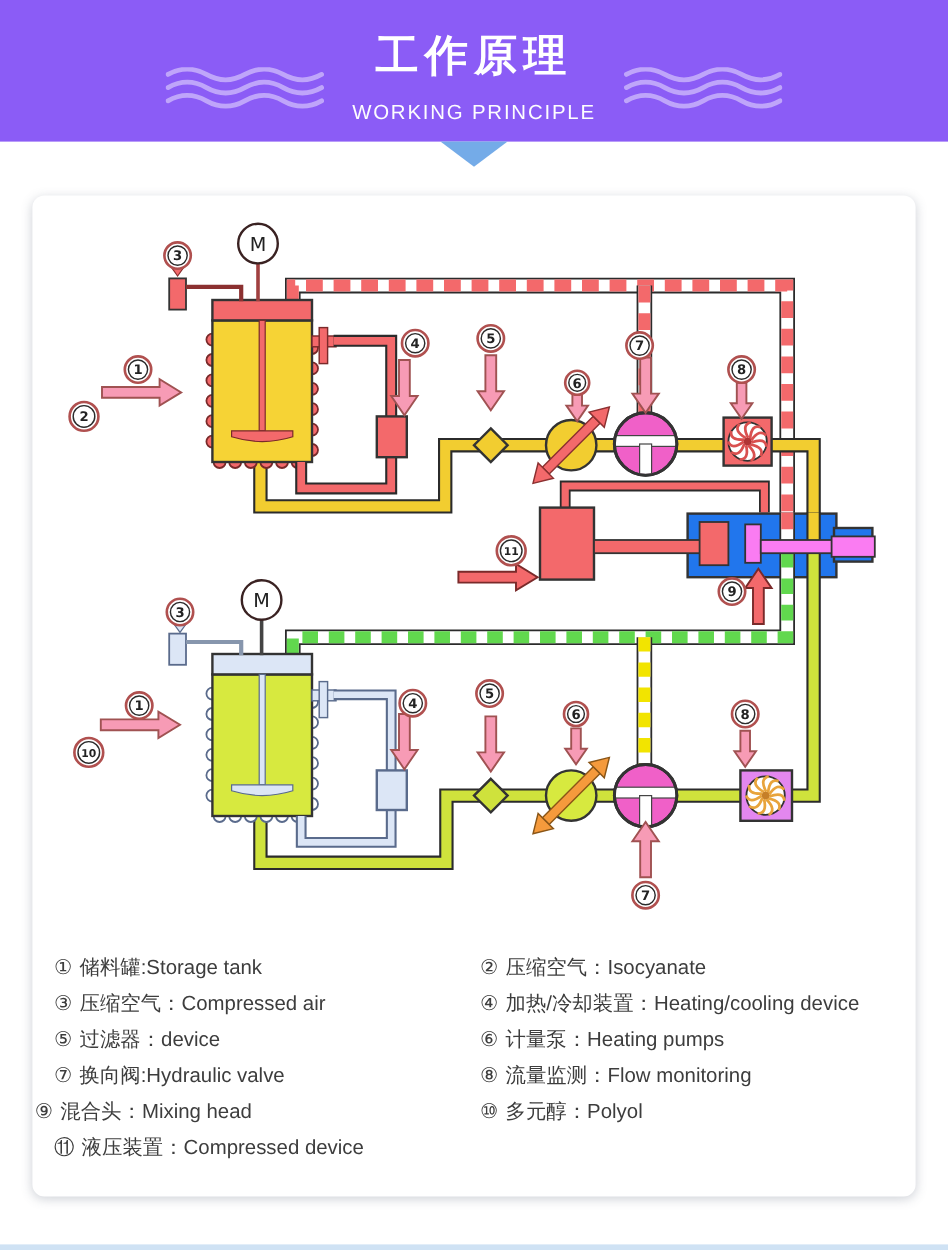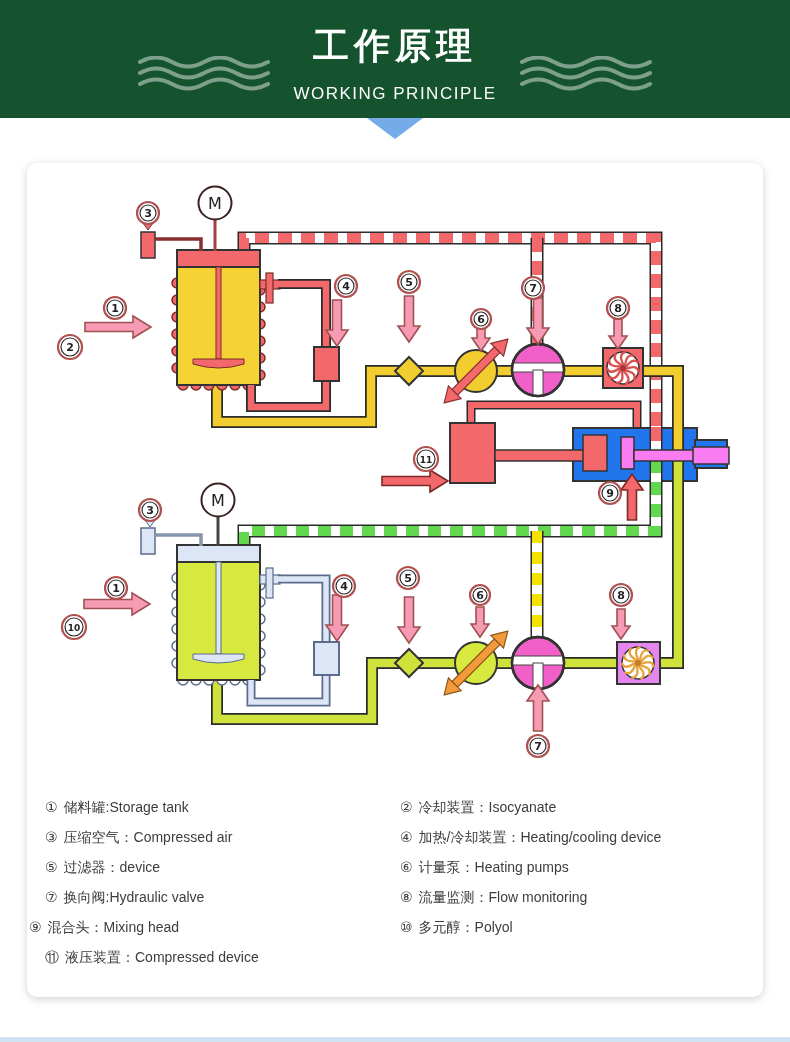--- a/index.html
+++ b/index.html
@@ -1,34 +1,34 @@
 <!DOCTYPE html>
 <html><head>
 <meta charset="utf-8">
 <style>
   html,body{margin:0;padding:0;background:#fff;}
   .page{position:relative;width:790px;height:1042px;background:#fff;overflow:hidden;
         font-family:"Liberation Sans","DejaVu Sans",sans-serif;}
   
-  .banner{position:absolute;left:0;top:0;width:790px;height:118px;background:#14532d;}
+  .banner{position:absolute;left:0;top:0;width:790px;height:118px;background:#8b5cf6;}
   .banner-title{position:absolute;left:0;top:22px;width:100%;text-align:center;
       color:#fff;font-size:36px;font-weight:bold;letter-spacing:5px;}
   .banner-sub{position:absolute;left:0;top:84px;width:100%;text-align:center;
       color:#fdfdfe;font-size:17px;letter-spacing:1.5px;font-weight:normal;}
   .wave{position:absolute;top:56px;}
   .wave.left{left:138px;} .wave.right{left:520px;}
   .notch{position:absolute;left:367px;top:118px;width:0;height:0;
       border-left:28px solid transparent;border-right:28px solid transparent;
       border-top:21px solid #74abe8;}
   
   .card{position:absolute;left:27px;top:163px;width:736px;height:834px;background:#fff;
       border-radius:10px;box-shadow:0 2px 9px rgba(80,90,110,.28);}
   .diagram{position:absolute;left:0;top:0;}
   
-  .legend-row{position:absolute;height:30px;line-height:30px;font-size:14px;color:#3d3d3d;white-space:nowrap;}
+  .legend-row{position:absolute;height:30px;line-height:30px;font-size:17px;color:#3d3d3d;white-space:nowrap;}
   .legend-row .num{margin-right:6px;}
   
   .bottom-bar{position:absolute;left:0;top:1037px;width:790px;height:5px;background:#cfe2f4;}
   
   .po{stroke:#2b2b2b;stroke-width:12;fill:none}
   .pi-y{stroke:#f2cd30;stroke-width:8.5;fill:none}
   .pi-g{stroke:#cfe23c;stroke-width:8.5;fill:none}
   .do{stroke:#2b2b2b;stroke-width:13;fill:none}
   .dbg{stroke:#ffffff;stroke-width:10;fill:none}
   .dred{stroke:#f3696b;stroke-width:10;stroke-dasharray:14 9;fill:none}
@@ -417,21 +417,21 @@
       </g>
     </svg>
 
     <div>
       <div class="legend-row" style="left:18px;top:629px"><span class="num">①</span><span>储料罐:Storage tank</span></div>
       <div class="legend-row" style="left:18px;top:659px"><span class="num">③</span><span>压缩空气：Compressed air</span></div>
       <div class="legend-row" style="left:18px;top:689px"><span class="num">⑤</span><span>过滤器：device</span></div>
       <div class="legend-row" style="left:18px;top:719px"><span class="num">⑦</span><span>换向阀:Hydraulic valve</span></div>
       <div class="legend-row" style="left:2px;top:749px"><span class="num">⑨</span><span>混合头：Mixing head</span></div>
       <div class="legend-row" style="left:18px;top:779px"><span class="num">⑪</span><span>液压装置：Compressed device</span></div>
-      <div class="legend-row" style="left:373px;top:629px"><span class="num">②</span><span>冷却装置：Isocyanate</span></div>
+      <div class="legend-row" style="left:373px;top:629px"><span class="num">②</span><span>压缩空气：Isocyanate</span></div>
       <div class="legend-row" style="left:373px;top:659px"><span class="num">④</span><span>加热/冷却装置：Heating/cooling device</span></div>
       <div class="legend-row" style="left:373px;top:689px"><span class="num">⑥</span><span>计量泵：Heating pumps</span></div>
       <div class="legend-row" style="left:373px;top:719px"><span class="num">⑧</span><span>流量监测：Flow monitoring</span></div>
       <div class="legend-row" style="left:373px;top:749px"><span class="num">⑩</span><span>多元醇：Polyol</span></div>
     </div>
   </div>
 
   <div class="bottom-bar"></div>
 </div>
 

